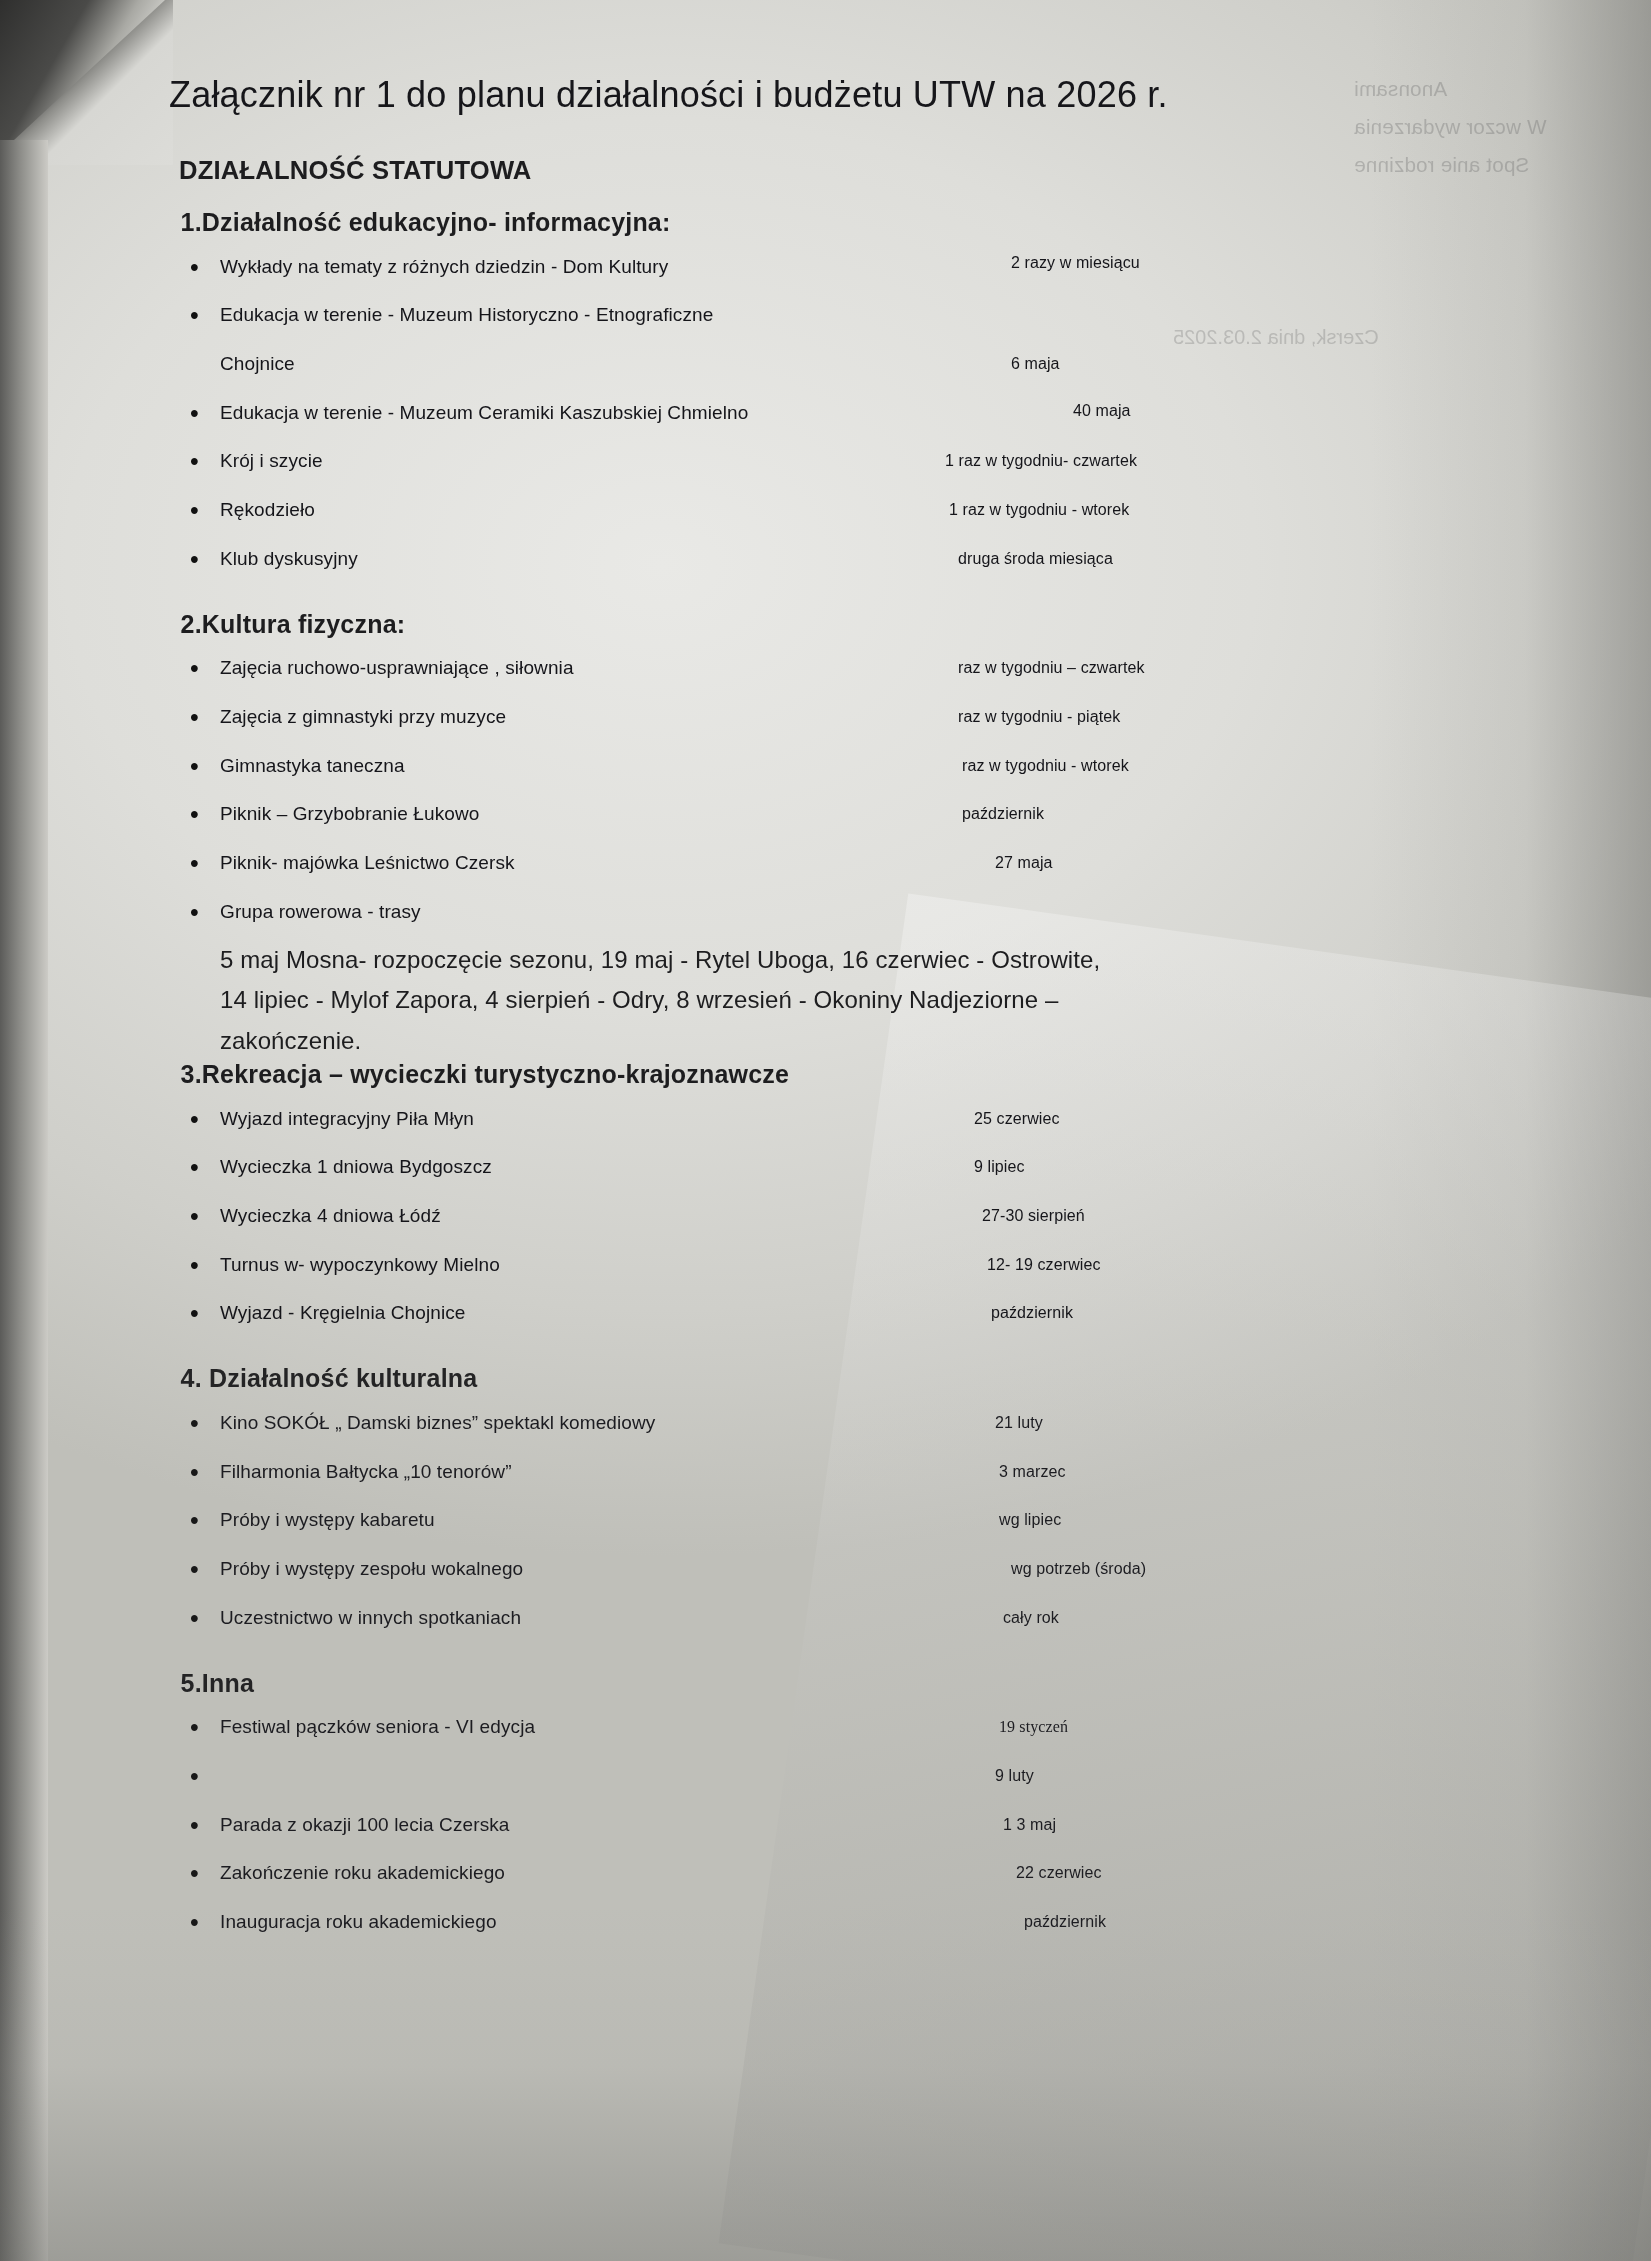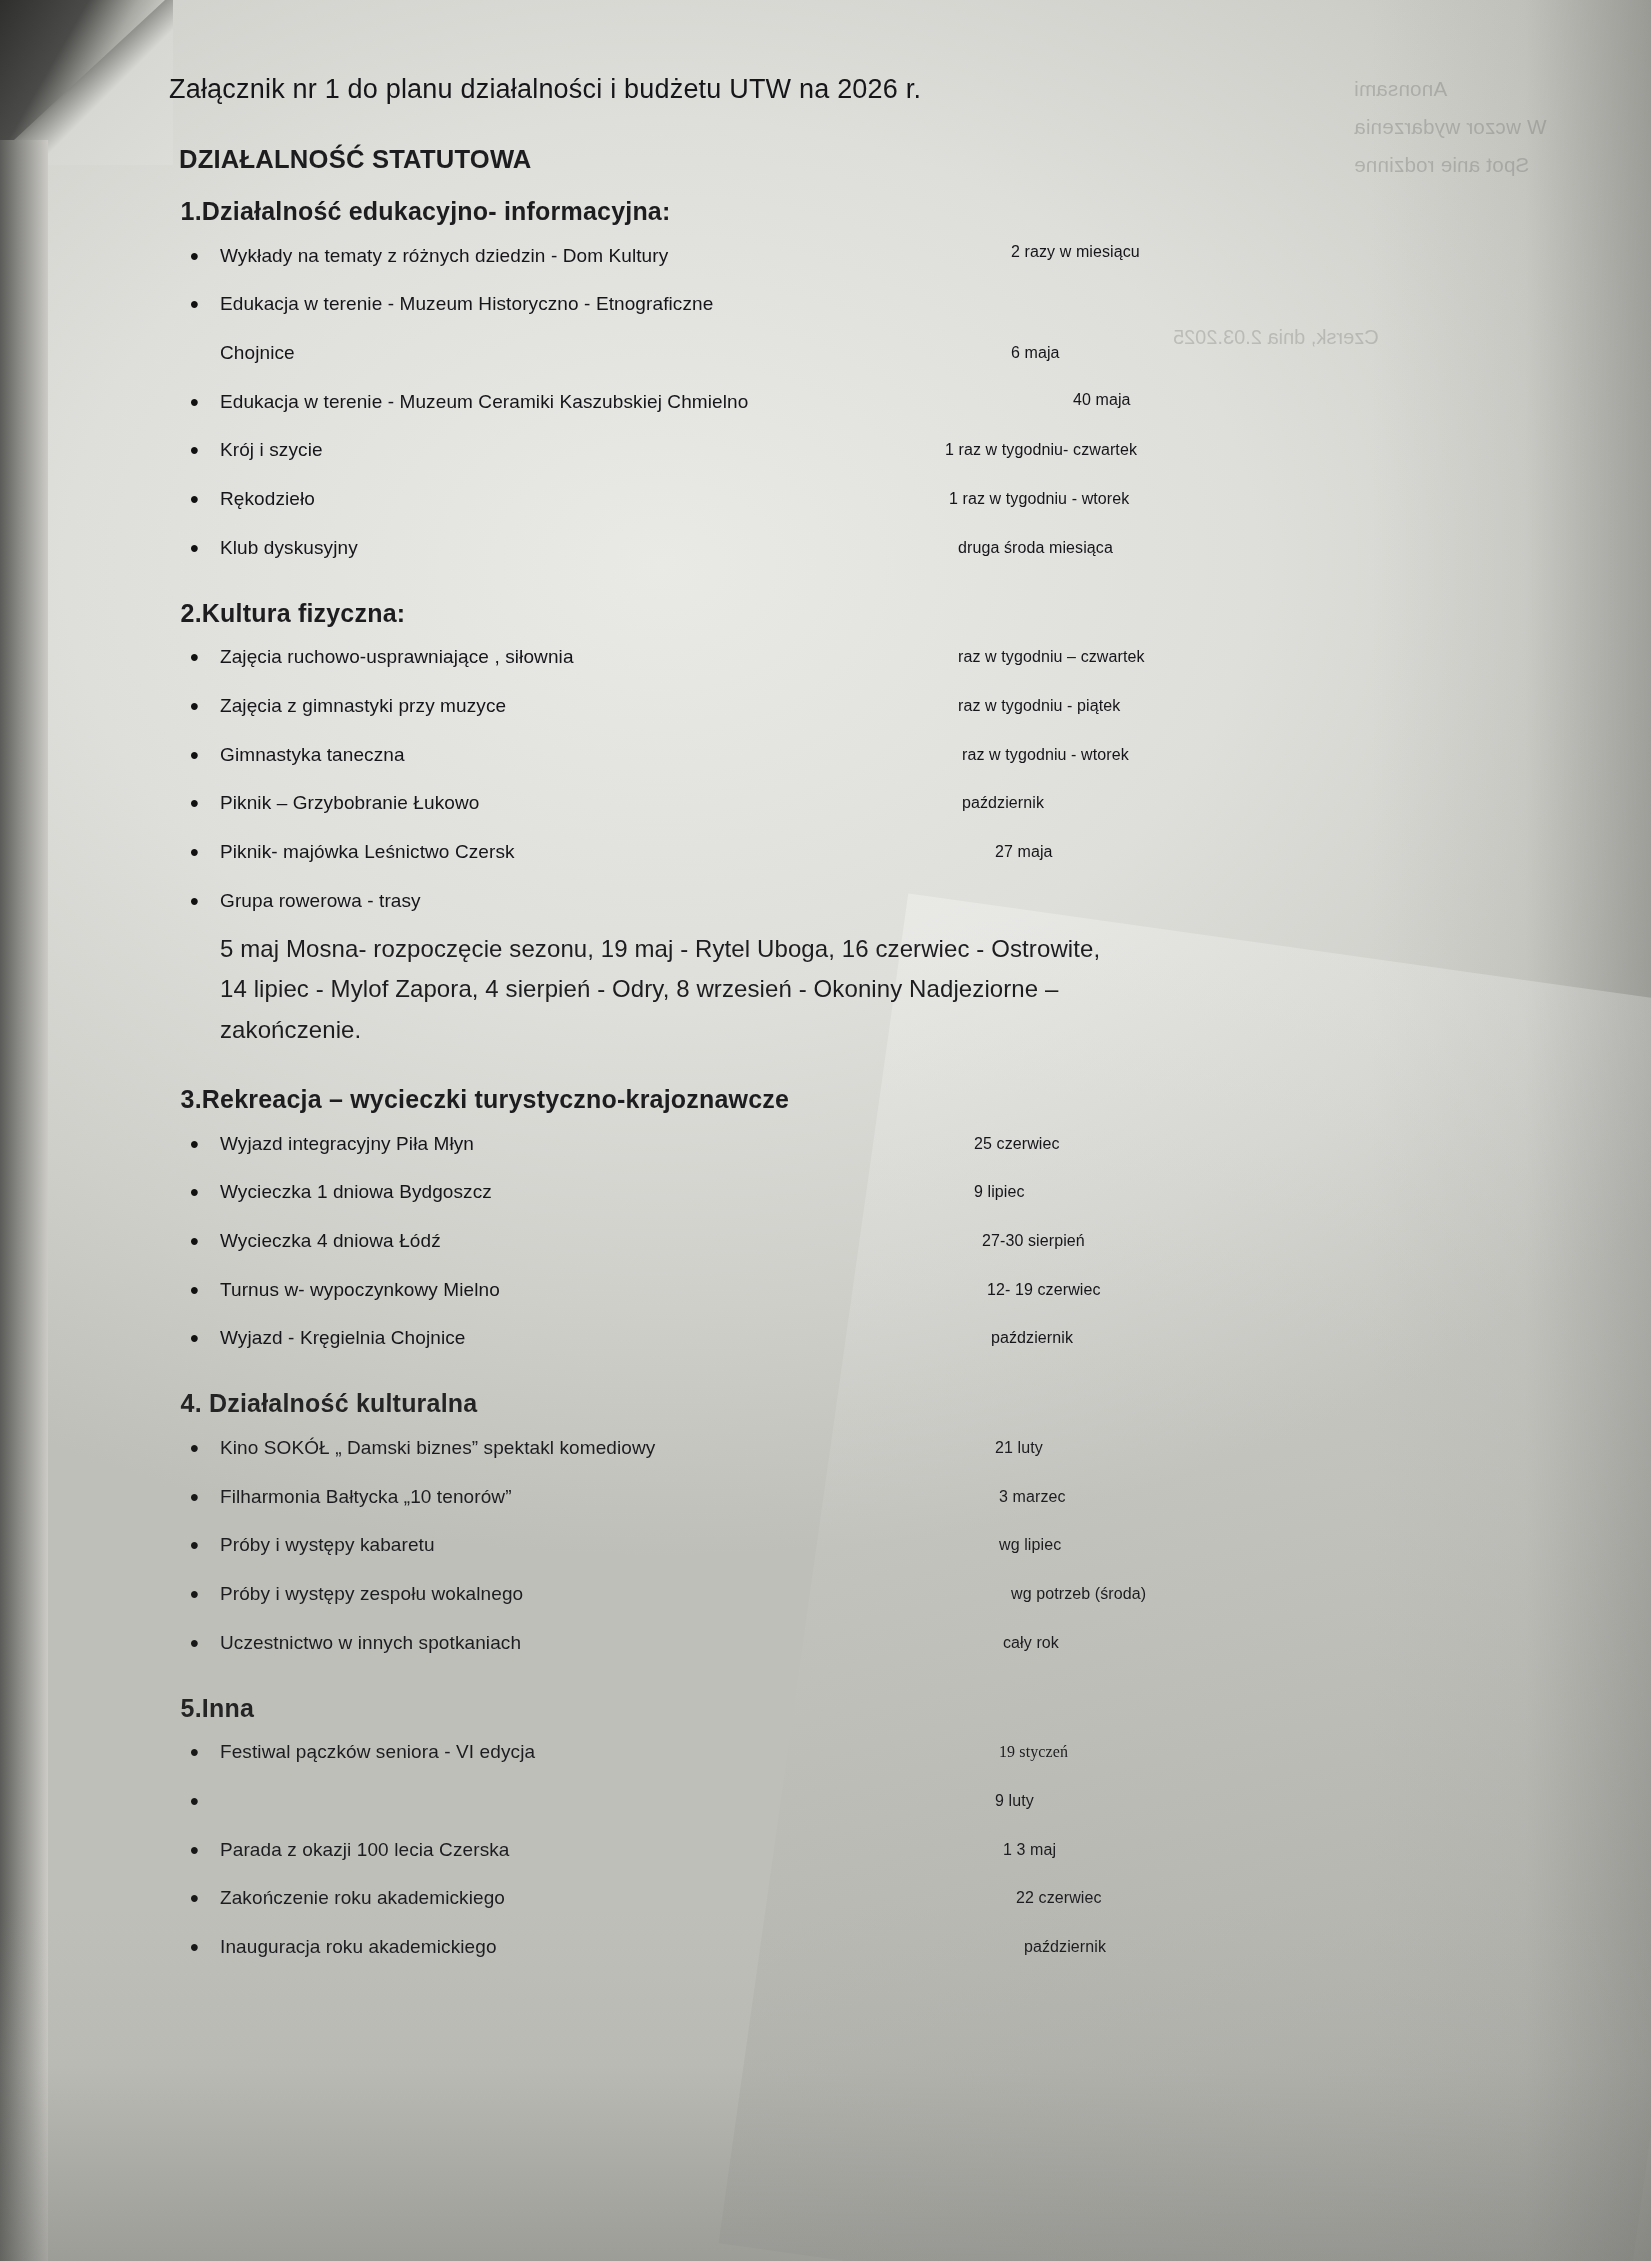--- a/index.html
+++ b/index.html
@@ -82,21 +82,21 @@
     pointer-events: none;
   }
 
   .content {
     position: absolute;
     left: 169px;
     top: 74px;
     width: 1387px;
   }
   .doc-title {
-    font-size: 27px;
+    font-size: 36px;
     letter-spacing: 0.2px;
     margin: 0 0 40px 0;
     color: #16161a;
   }
   .section-head {
     font-size: 25.6px;
     font-weight: bold;
     margin: 0 0 23px 10px;
     letter-spacing: 0.2px;
   }
@@ -242,21 +242,21 @@
             <li class="row">
               <span class="bullet"></span>
               <span class="label">Piknik- majówka Leśnictwo Czersk</span>
               <span class="when" style="left: 826px; top: 0px;">27 maja</span>
             </li>
             <li class="row">
               <span class="bullet"></span>
               <span class="label">Grupa rowerowa  - trasy</span>
             </li>
           </ul>
-          <div style="margin-top: -23px; margin-bottom: 36px;">
+          <div style="margin-top: -23px; ">
             <div class="note"> 5 maj  Mosna-  rozpoczęcie sezonu, 19 maj - Rytel Uboga, 16 czerwiec  - Ostrowite,</div>
             <div class="note">14 lipiec  - Mylof Zapora, 4  sierpień - Odry, 8 wrzesień - Okoniny Nadjeziorne –</div>
             <div class="note">zakończenie.</div>
           </div>
         </div>
         <div>
           <div class="group-head">3.Rekreacja – wycieczki turystyczno-krajoznawcze</div>
           <ul class="items">
             <li class="row">
               <span class="bullet"></span>

